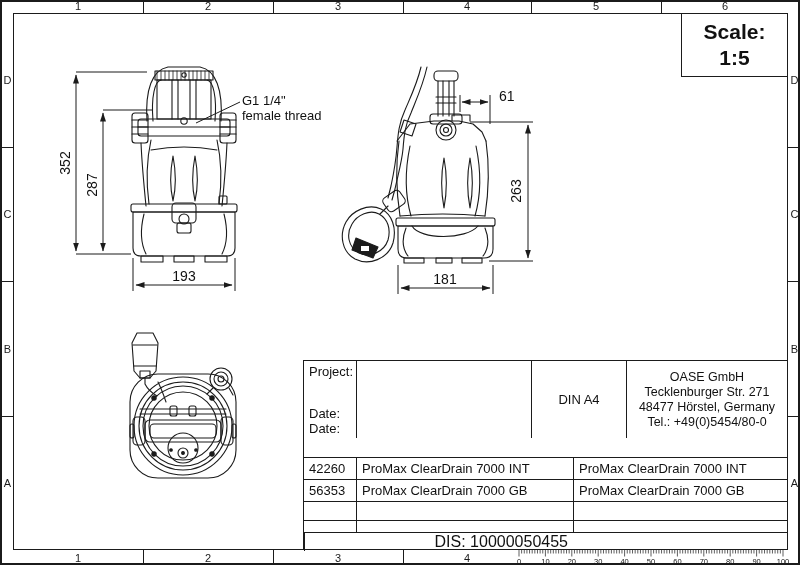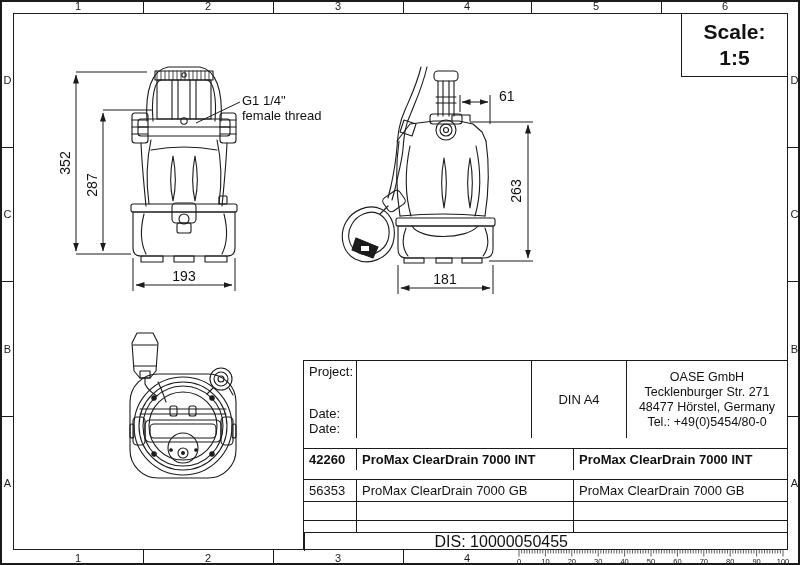--- a/index.html
+++ b/index.html
@@ -270,21 +270,21 @@
         <div>
           <div>OASE GmbH</div>
           <div>Tecklenburger Str. 271</div>
           <div>48477 Hörstel, Germany</div>
           <div>Tel.: +49(0)5454/80-0</div>
         </div>
       </div>
     </div>
 
 
-    <div class="tb-sec tb-row" style="top:87px;height:22px;font-weight:bold;">
+    <div class="tb-sec tb-row" style="top:96px;height:22px;">
       <div class="tb-cell first">42260</div>
       <div class="tb-cell">ProMax ClearDrain 7000 INT</div>
       <div class="tb-cell">ProMax ClearDrain 7000 INT</div>
     </div>
     <div class="tb-sec tb-row" style="top:118px;height:22px;">
       <div class="tb-cell first">56353</div>
       <div class="tb-cell">ProMax ClearDrain 7000 GB</div>
       <div class="tb-cell">ProMax ClearDrain 7000 GB</div>
     </div>
     <div class="tb-sec tb-row" style="top:140px;height:19px;">

